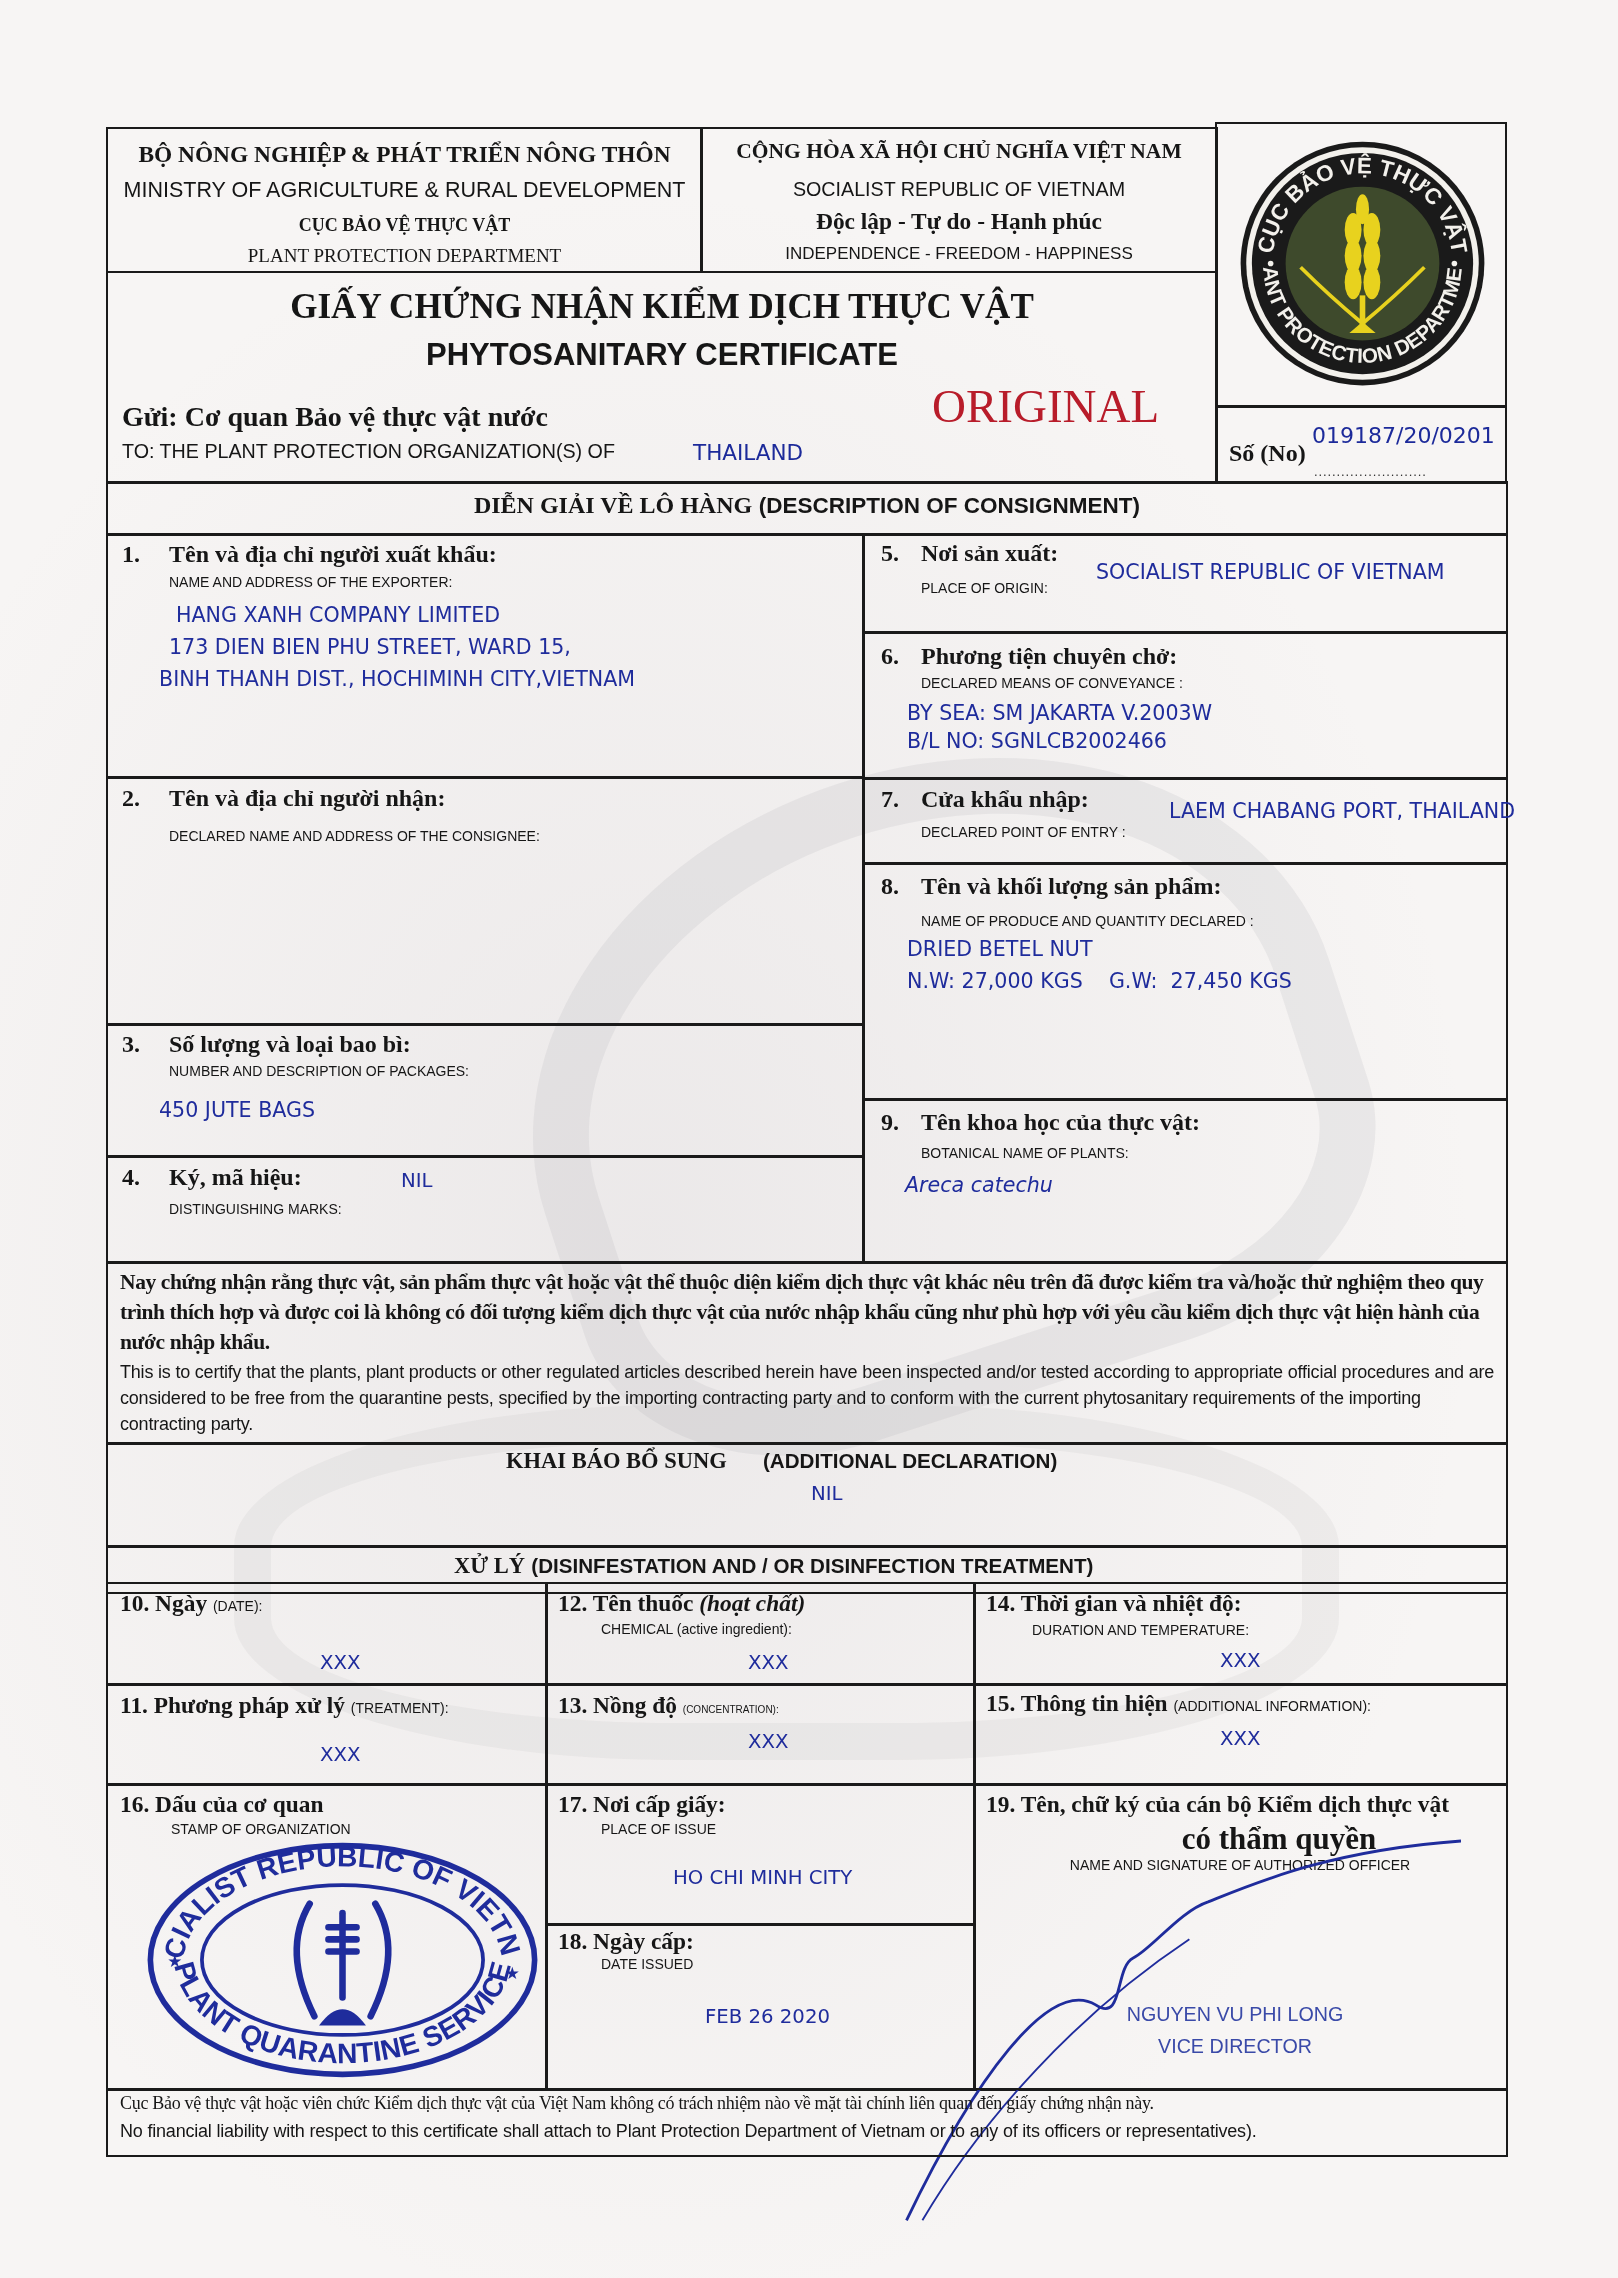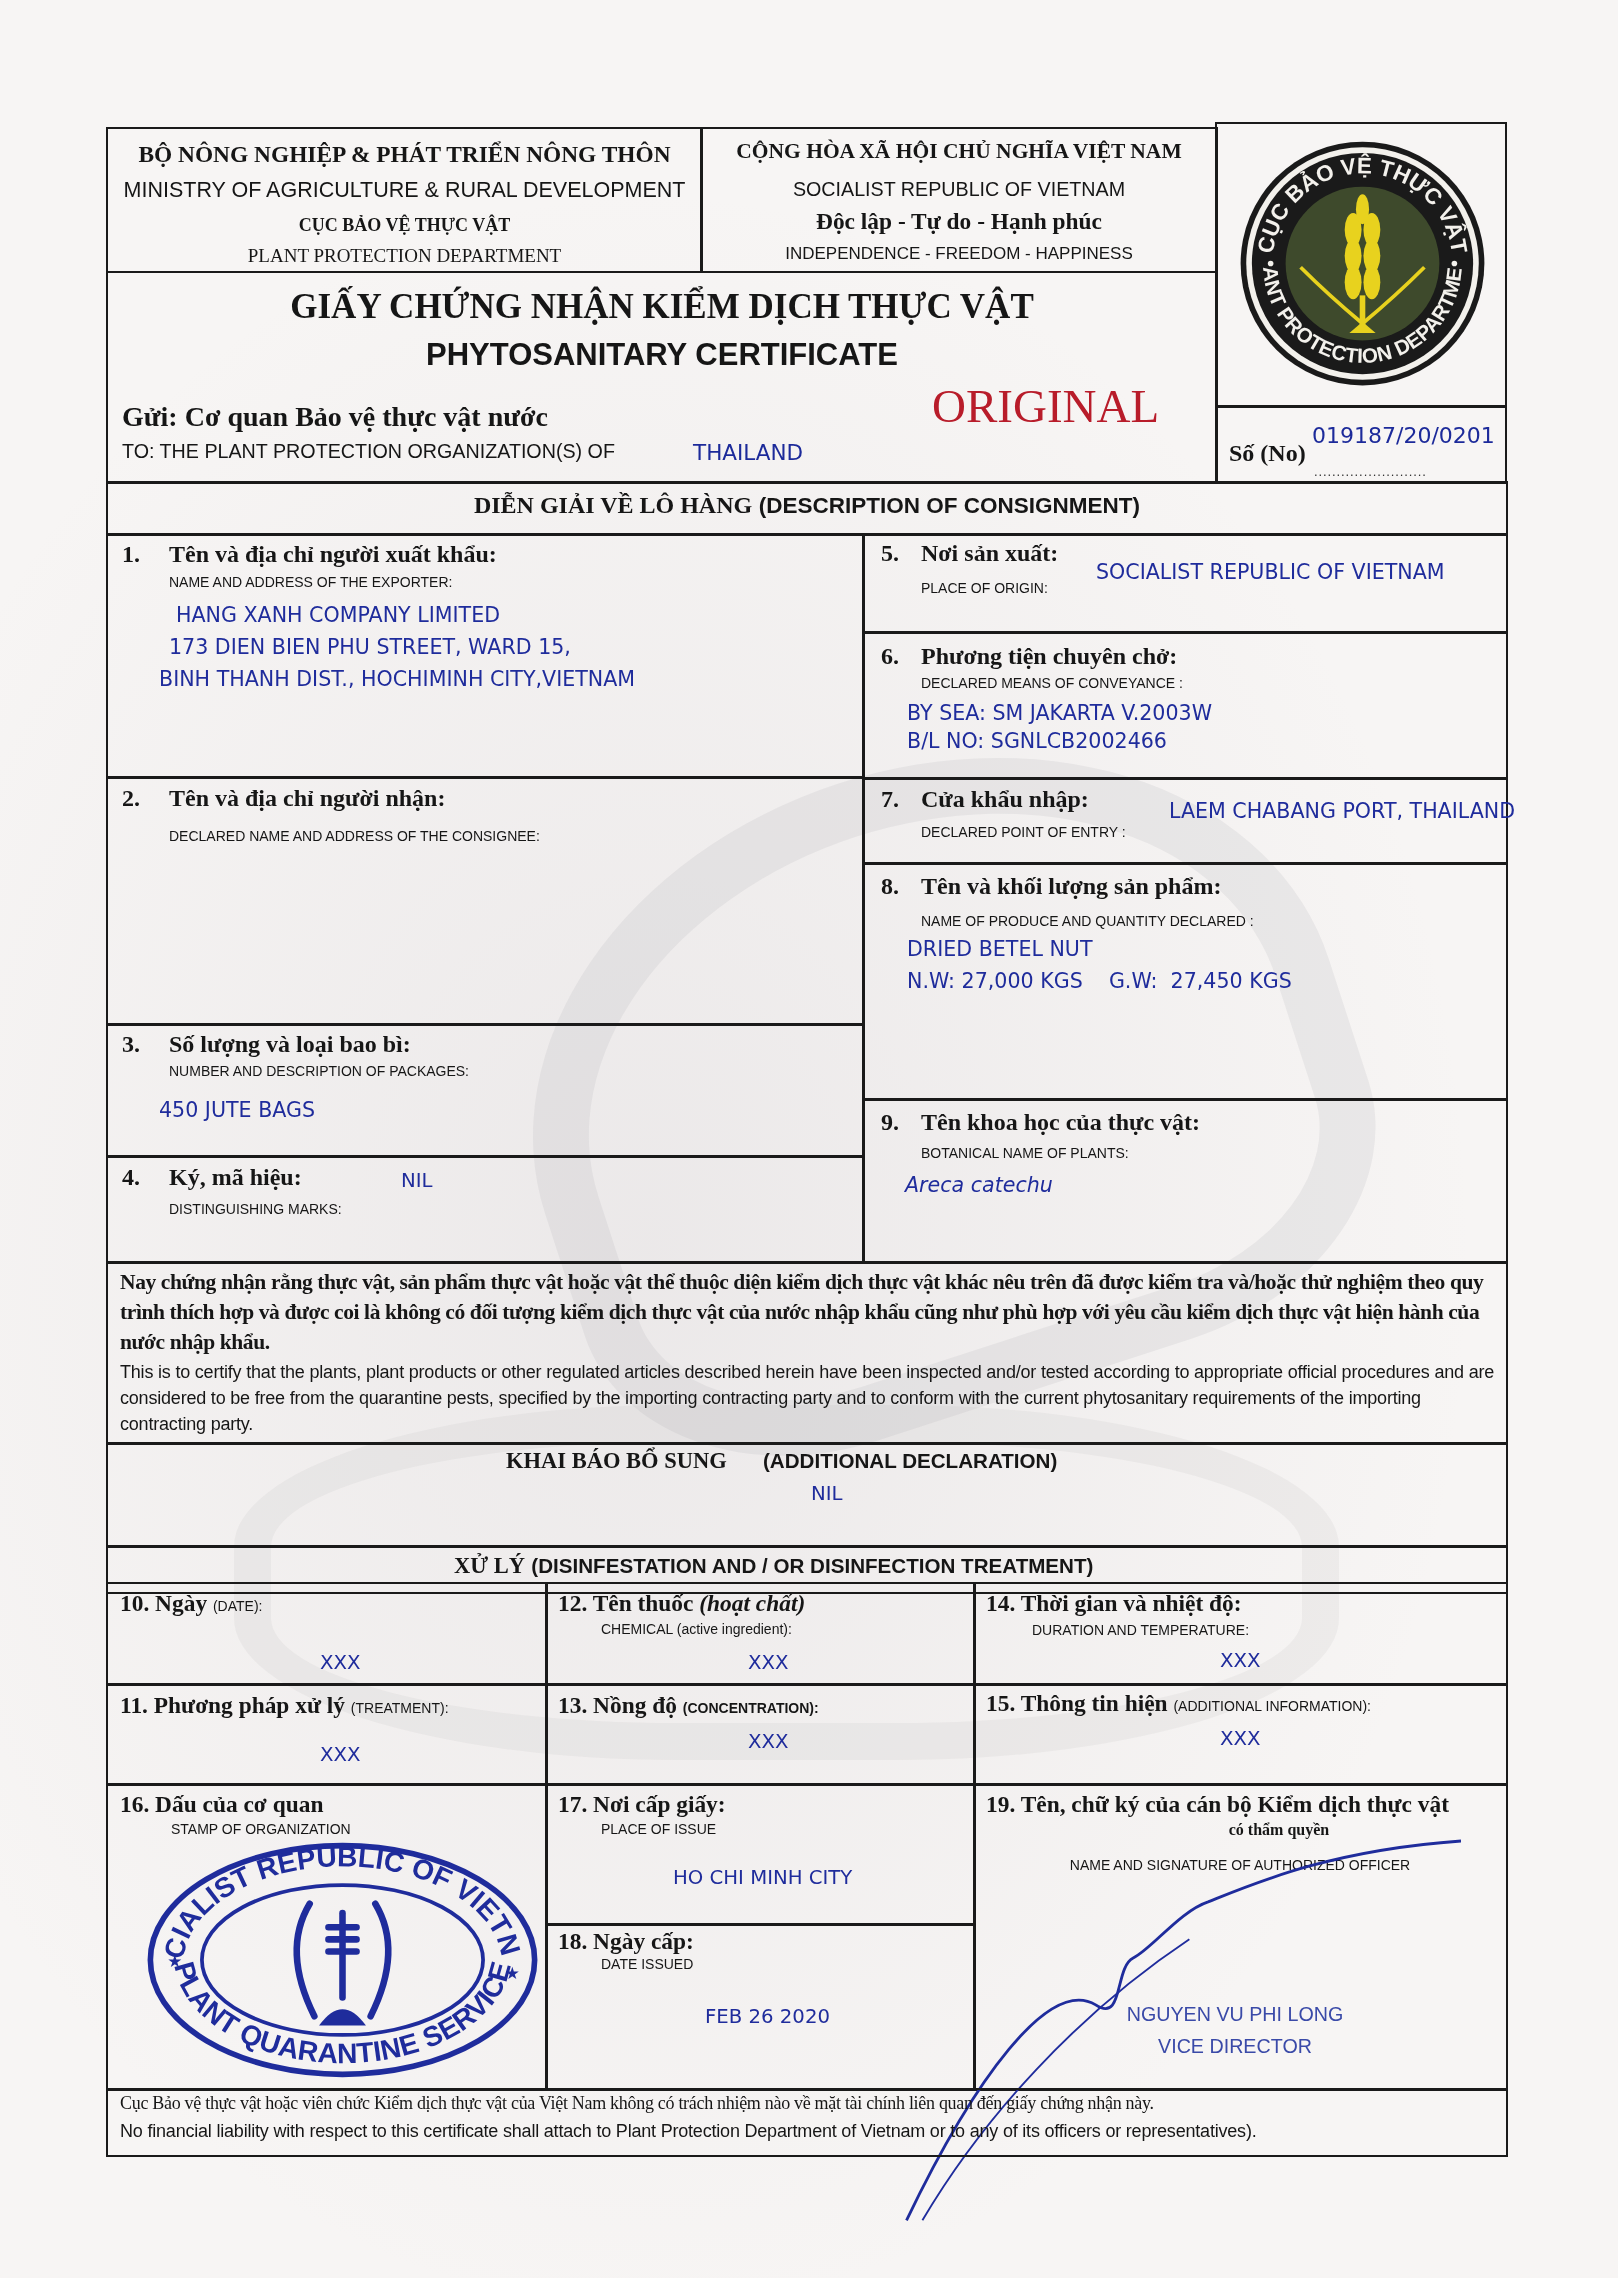--- a/index.html
+++ b/index.html
@@ -204,21 +204,21 @@
     <span>12.</span>
     <span>Tên thuốc</span>
     <span style="font-style:italic;">(hoạt chất)</span>
   </div>
   <div class="t lbl-en" style="left:601px;top:1621px;">CHEMICAL (active ingredient):</div>
   <div class="t val" style="left:748px;top:1651px;font-size:19.7px;">XXX</div>
 
   <div class="t serif bold" style="left:558px;top:1692px;font-size:23.4px;">
     <span>13.</span>
     <span>Nồng độ</span>
-    <span style="font-family:'Liberation Sans',sans-serif;font-weight:bold;font-size:14px;">(CONCENTRATION):</span>
+    <span style="font-family:'Liberation Sans',sans-serif;font-weight:normal;font-size:10px;">(CONCENTRATION):</span>
   </div>
   <div class="t val" style="left:748px;top:1730px;font-size:19.7px;">XXX</div>
 
   <div class="t serif bold" style="left:986px;top:1590px;font-size:23.4px;">
     <span>14.</span>
     <span>Thời gian và nhiệt độ:</span>
   </div>
   <div class="t lbl-en" style="left:1032px;top:1622px;">DURATION AND TEMPERATURE:</div>
   <div class="t val" style="left:1220px;top:1649px;font-size:19.7px;">XXX</div>
 
@@ -270,21 +270,21 @@
     <span>18.</span>
     <span>Ngày cấp:</span>
   </div>
   <div class="t lbl-en" style="left:601px;top:1956px;">DATE ISSUED</div>
   <div class="t val" style="left:705px;top:2005px;font-size:19.7px;">FEB 26 2020</div>
 
   <div class="t serif bold" style="left:986px;top:1791px;font-size:23.4px;">
     <span>19.</span>
     <span>Tên, chữ ký của cán bộ Kiểm dịch thực vật</span>
   </div>
-  <div class="t serif bold center" style="left:973px;top:1821px;width:612px;font-size:16px;">có thẩm quyền</div>
+  <div class="t serif bold center" style="left:973px;top:1821px;width:612px;font-size:31px;">có thẩm quyền</div>
   <div class="t lbl-en center" style="left:973px;top:1857px;width:534px;">NAME AND SIGNATURE OF AUTHORIZED OFFICER</div>
   <svg style="left:899px;top:1836px;" width="562" height="394" viewBox="0 0 600 420">
     <path d="M 8 410 C 80 260, 160 150, 210 180 C 240 200, 230 140, 250 130 C 270 120, 300 80, 330 70 C 380 50, 460 15, 600 5" stroke="#1f2c9c" stroke-width="3" fill="none"></path>
     <path d="M 25 410 C 90 300, 190 190, 310 110" stroke="#1f2c9c" stroke-width="2" fill="none"></path>
   </svg>
   <div class="t center" style="left:1085px;top:2003px;width:300px;font-size:19.7px;color:#3a4aa8;">NGUYEN VU PHI LONG</div>
   <div class="t center" style="left:1085px;top:2035px;width:300px;font-size:19.7px;color:#3a4aa8;">VICE DIRECTOR</div>
 
   <div class="frame" style="left:106px;top:2088px;width:1402px;height:69px;"></div>
   <div class="t serif" style="left:120px;top:2093px;font-size:18px;letter-spacing:-0.3px;">Cục Bảo vệ thực vật hoặc viên chức Kiểm dịch thực vật của Việt Nam không có trách nhiệm nào về mặt tài chính liên quan đến giấy chứng nhận này.</div>

